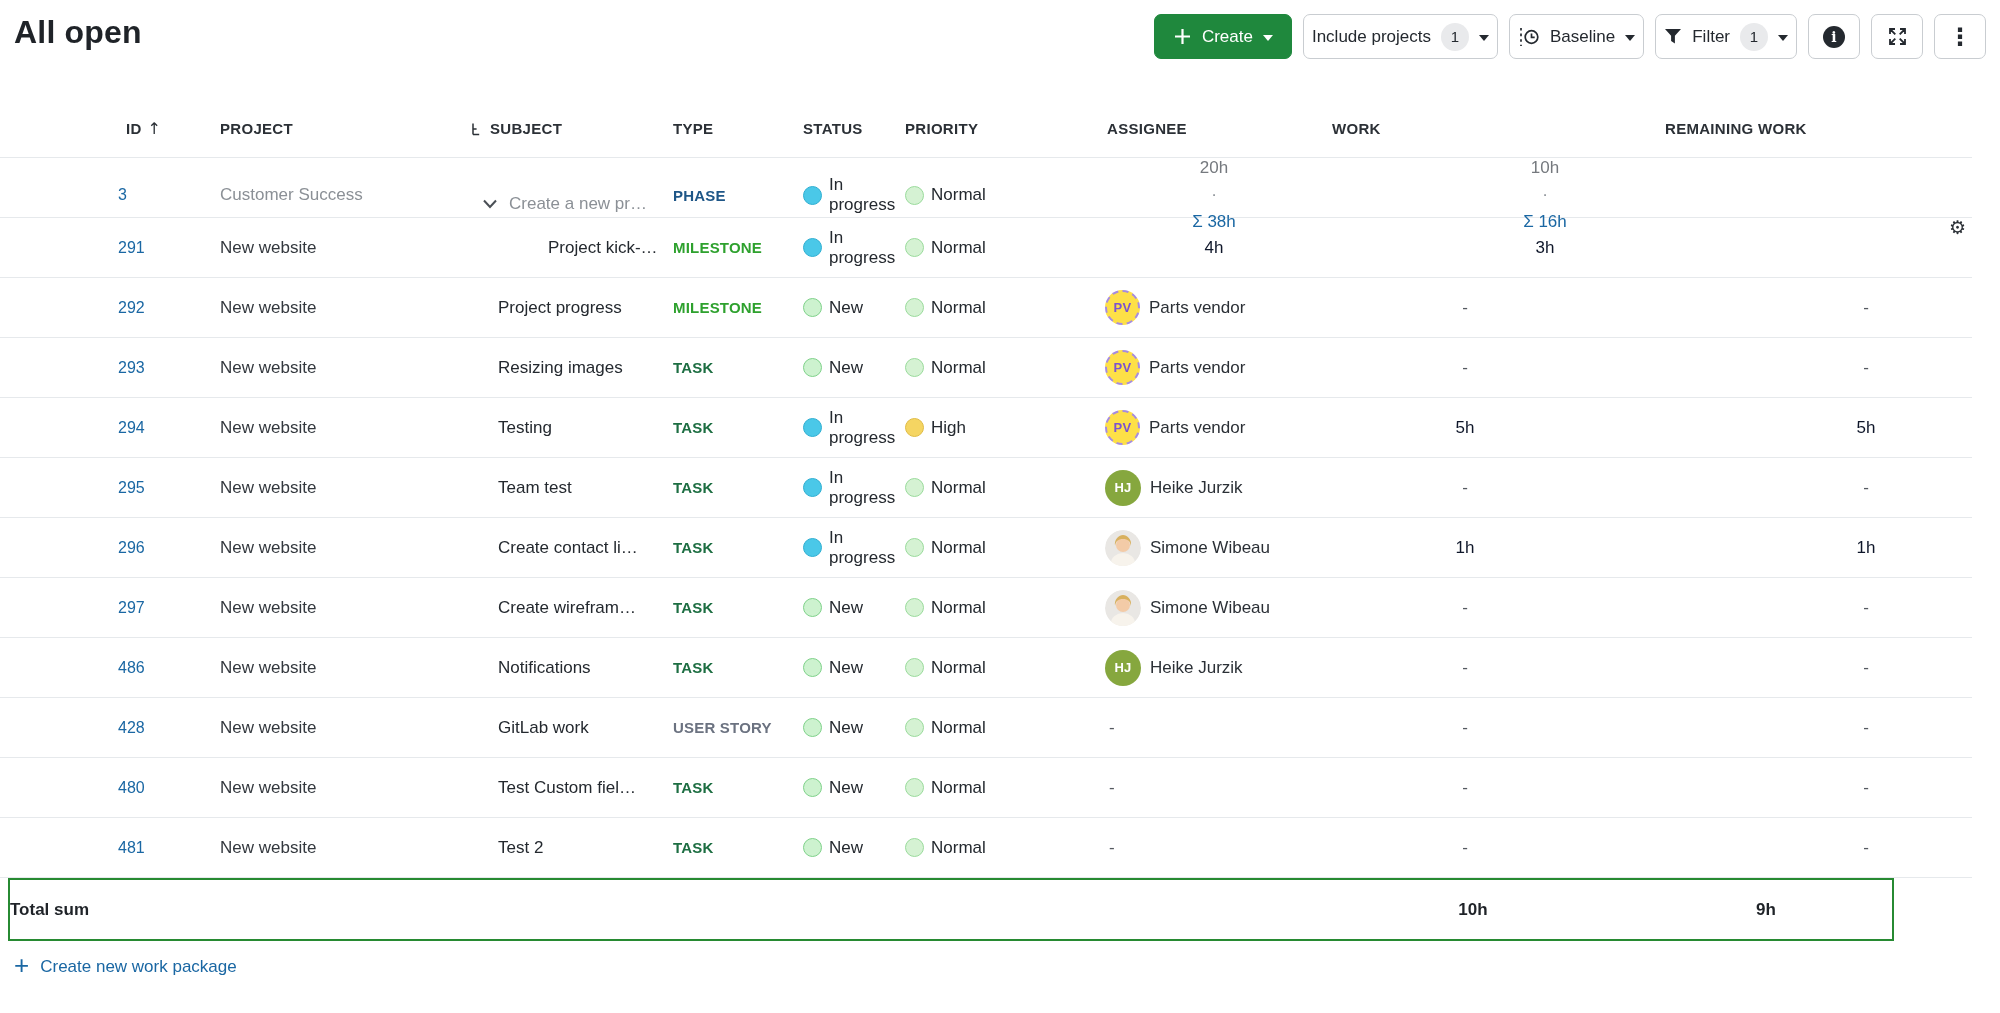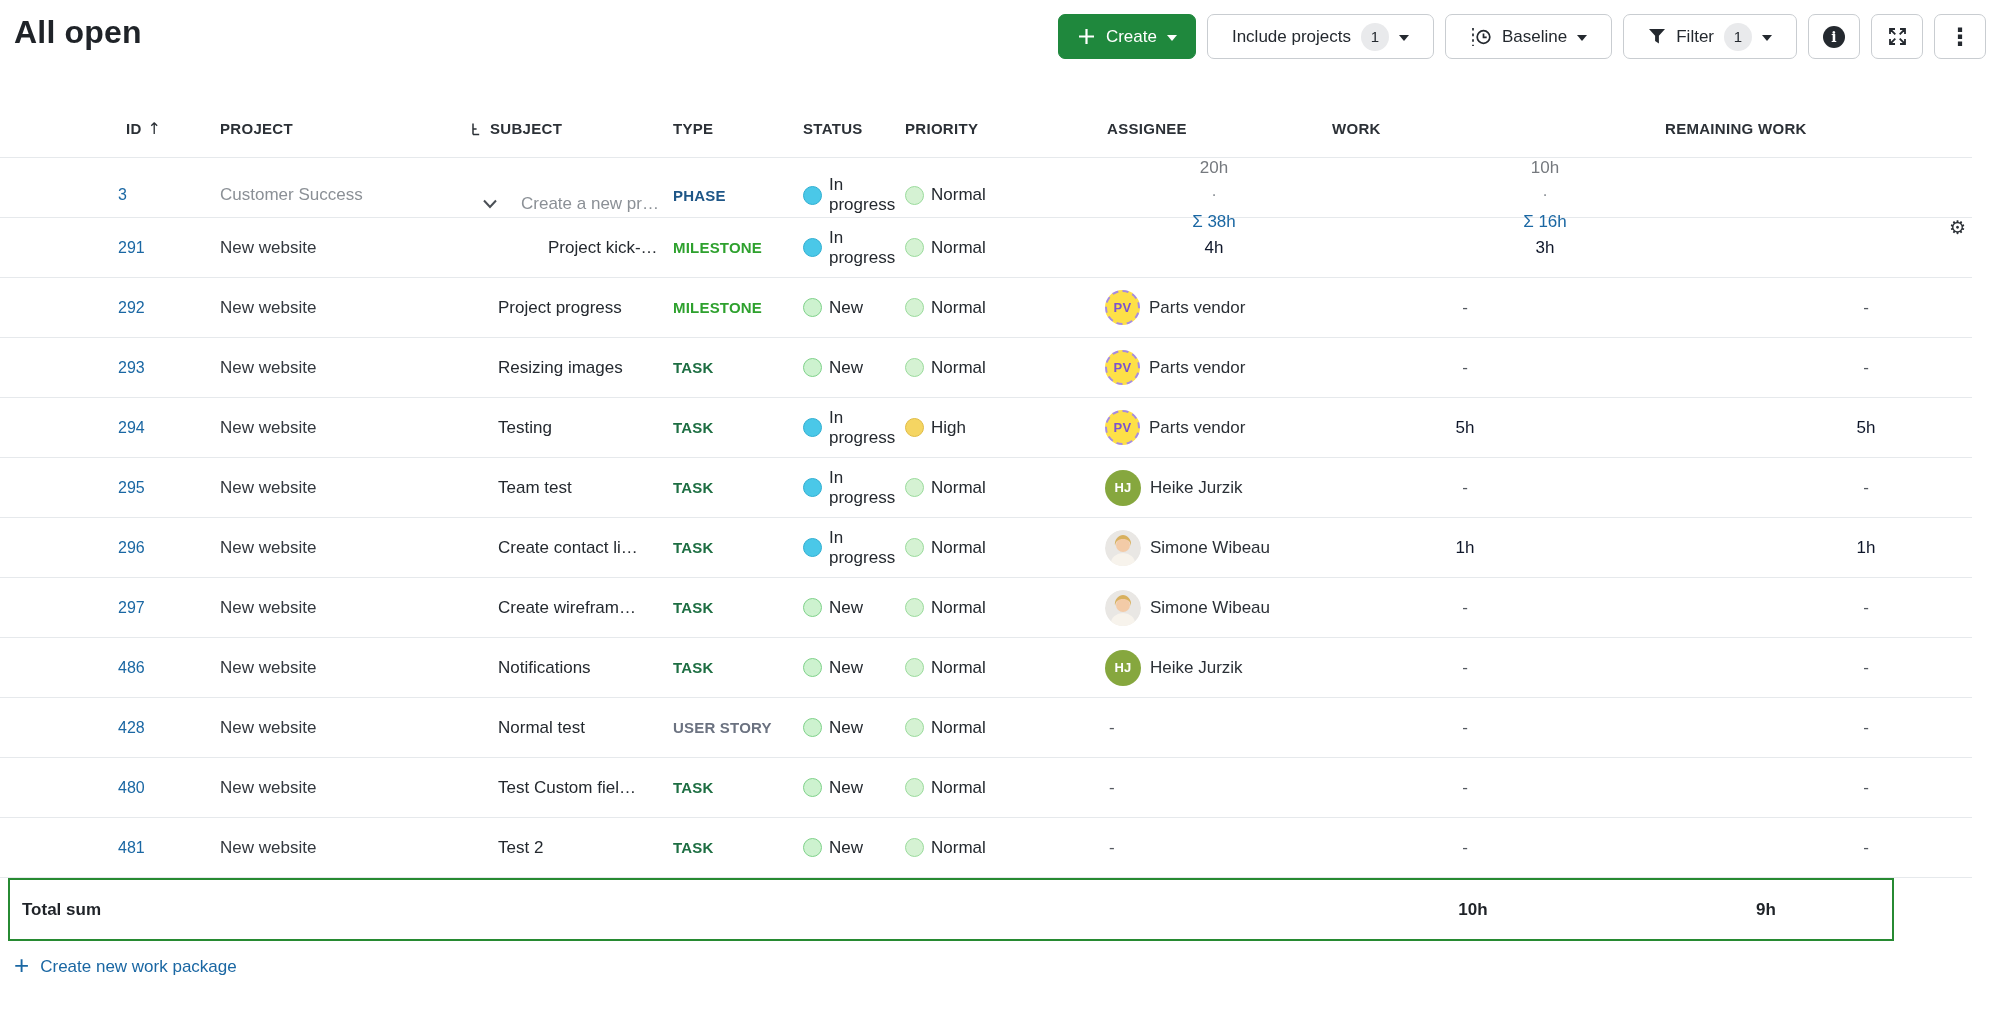--- a/index.html
+++ b/index.html
@@ -5,21 +5,21 @@
   * { margin:0; padding:0; box-sizing:border-box; }
   html,body { width:2000px; height:1013px; background:#fff; overflow:hidden;
               font-family:"Liberation Sans", sans-serif; color:#24292F; }
   :root { --link:#1A67A3; --green:#1F883D; --sumborder:#278A32; --border:#E6E9EC; }
 
   
   .topbar { position:relative; height:100px; }
   .page-title { position:absolute; left:14px; top:14px; font-size:32px; font-weight:700; color:#1F2328; letter-spacing:.2px; }
   .toolbar { position:absolute; right:14px; top:14px; display:flex; gap:11px; align-items:center; }
   .btn { height:45px; display:flex; align-items:center; gap:10px; border:1px solid #C9CDD1; border-radius:7px;
-         background:#fff; padding:0 24px; font-size:17px; color:#24292F; cursor:pointer; }
+         background:#fff; padding:0 8px; font-size:17px; color:#24292F; cursor:pointer; }
   .btn.primary { background:var(--green); border-color:var(--green); color:#fff; font-weight:400; padding:0 18px; }
   .btn.icon-only { width:52px; justify-content:center; padding:0; }
   .badge { background:#E9EAEC; border-radius:999px; min-width:28px; height:28px; display:flex; align-items:center;
            justify-content:center; font-size:15px; padding:0 9px; color:#24292F; }
   .caret { width:0; height:0; border-left:5px solid transparent; border-right:5px solid transparent;
            border-top:6px solid currentColor; margin-top:2px; }
   .info-circle { width:22px; height:22px; border-radius:50%; background:#24292F; color:#fff; display:flex;
                  align-items:center; justify-content:center; font-size:14px; font-weight:700; font-family:"DejaVu Serif",serif; }
   .kebab { font-size:24px; font-weight:700; line-height:1; font-family:"DejaVu Sans",sans-serif; }
 
@@ -40,21 +40,21 @@
   .th.remaining { padding-left:65px; }
   .sort-arrow { font-size:16px; font-weight:400; font-family:"DejaVu Sans",sans-serif; }
   .gear { position:absolute; right:6px; top:116px; font-size:19px; color:#2B3036; font-family:"DejaVu Sans",sans-serif; cursor:pointer; }
 
   .row { height:60px; border-bottom:1px solid var(--border); font-size:17px; cursor:pointer; }
   .c { display:flex; align-items:center; min-width:0; }
   .c.id { padding-left:118px; }
   .c.id a { color:var(--link); text-decoration:none; font-size:16px; }
   .c.project { padding-left:2px; color:#33383E; position:relative; }
   .c.subject { padding-left:38px; color:#24292F; white-space:nowrap; }
-  .c.subject.with-toggle { padding-left:8px; gap:23px;margin-top:18px; }
+  .c.subject.with-toggle { padding-left:8px; gap:11px;margin-top:18px; }
   .c.subject.indent { padding-left:88px; }
   .subject-text { overflow:hidden; text-overflow:ellipsis; }
   .c.type { padding-left:3px; font-weight:700; font-size:15px; letter-spacing:.2px; white-space:nowrap; }
   .c.status, .c.priority { padding-left:3px; gap:7px; }
   .dot { width:19px; height:19px; border-radius:50%; flex:none; }
   .c.assignee { padding-left:7px; gap:9px; }
   .avatar { width:36px; height:36px; border-radius:50%; flex:none; display:flex; align-items:center; justify-content:center;
             color:#fff; font-size:13px; font-weight:700; letter-spacing:.3px; }
   .avatar.group { width:35px; height:35px; background:#fde047; border:2px dashed #A58BE0; color:#7C52D0; }
   .assignee-name { color:#2B3036; }
@@ -69,21 +69,21 @@
   .row.dimmed .c.project, .row.dimmed .subject-text { color:#8B9096; }
   .row.dimmed .assignee-name { color:#585D63; }
   .row.dimmed .work-val { color:#75797E; }
 
   .proj-chevron { margin-left:14px; }
 
   
   .sum-row { width:1886px; margin-left:8px; height:63px; border:2px solid var(--sumborder); display:grid;
              grid-template-columns:216px 242px 210px 130px 102px 196px 232px 270px 1fr; align-items:center;
              font-size:17px; font-weight:700; color:#1F2328; }
-  .sum-label { grid-column:1 / span 7; padding-left:12px; }
+  .sum-label { grid-column:1 / span 7; }
   .sum-work { justify-self:center; }
   .sum-remaining { justify-self:start; padding-left:148px; }
 
   
   .footer-link { display:flex; align-items:center; gap:11px; margin:14px 0 0 14px; color:var(--link);
                  font-size:17px; text-decoration:none; width:max-content; cursor:pointer; }
   .footer-plus { font-size:26px; font-weight:400; line-height:1; margin-top:-3px; }
 
   svg { display:block; }
 </style>
@@ -509,21 +509,21 @@
         </div>
       </div>
       <div class="grid row">
         <div class="c id">
           <a>428</a>
         </div>
         <div class="c project">
           <span>New website</span>
         </div>
         <div class="c subject">
-          <span class="subject-text">Normal test</span>
+          <span class="subject-text">GitLab work</span>
         </div>
         <div class="c type">
           <span style="color: rgb(107, 114, 128);">USER STORY</span>
         </div>
         <div class="c status">
           <span class="dot" style="background: rgb(205, 242, 207); border: 1px solid rgb(127, 210, 138);"></span>
           <span>New</span>
         </div>
         <div class="c priority">
           <span class="dot" style="background: rgb(213, 242, 211); border: 1px solid rgb(154, 219, 156);"></span>

